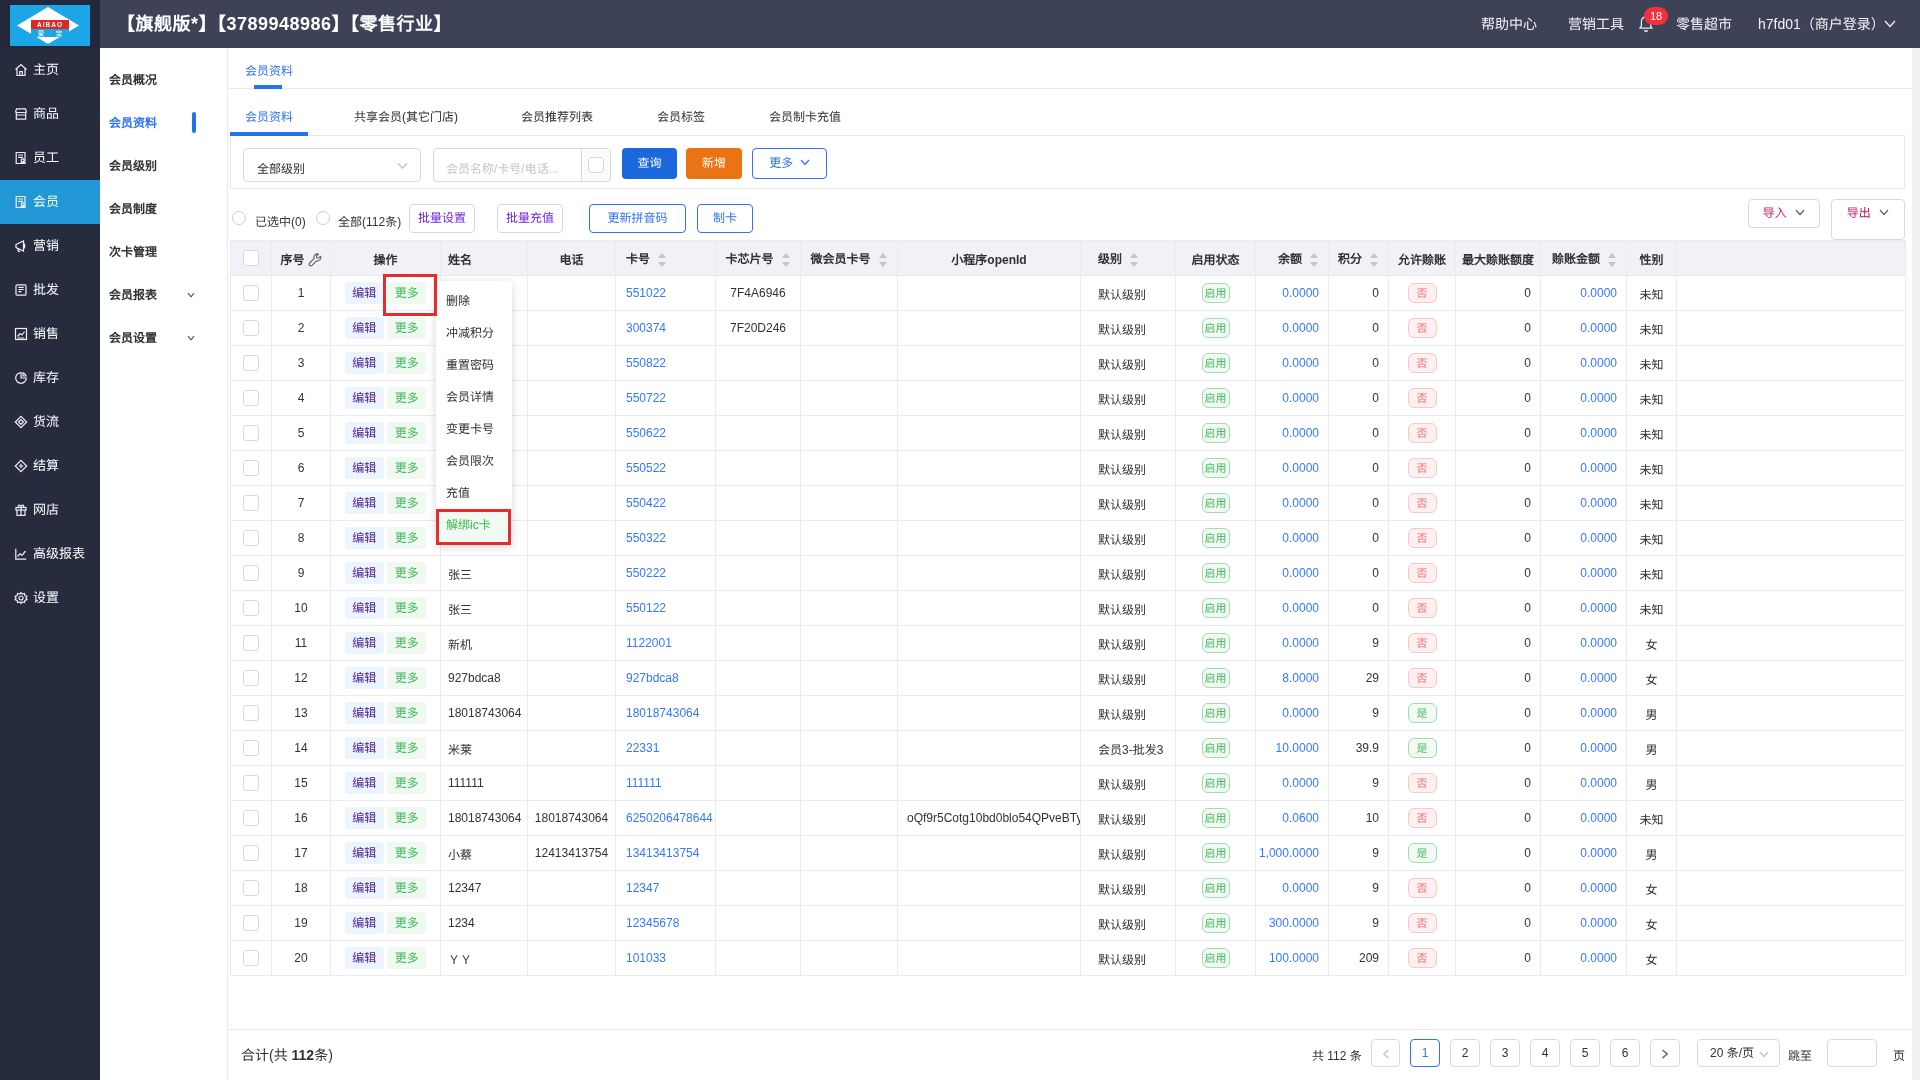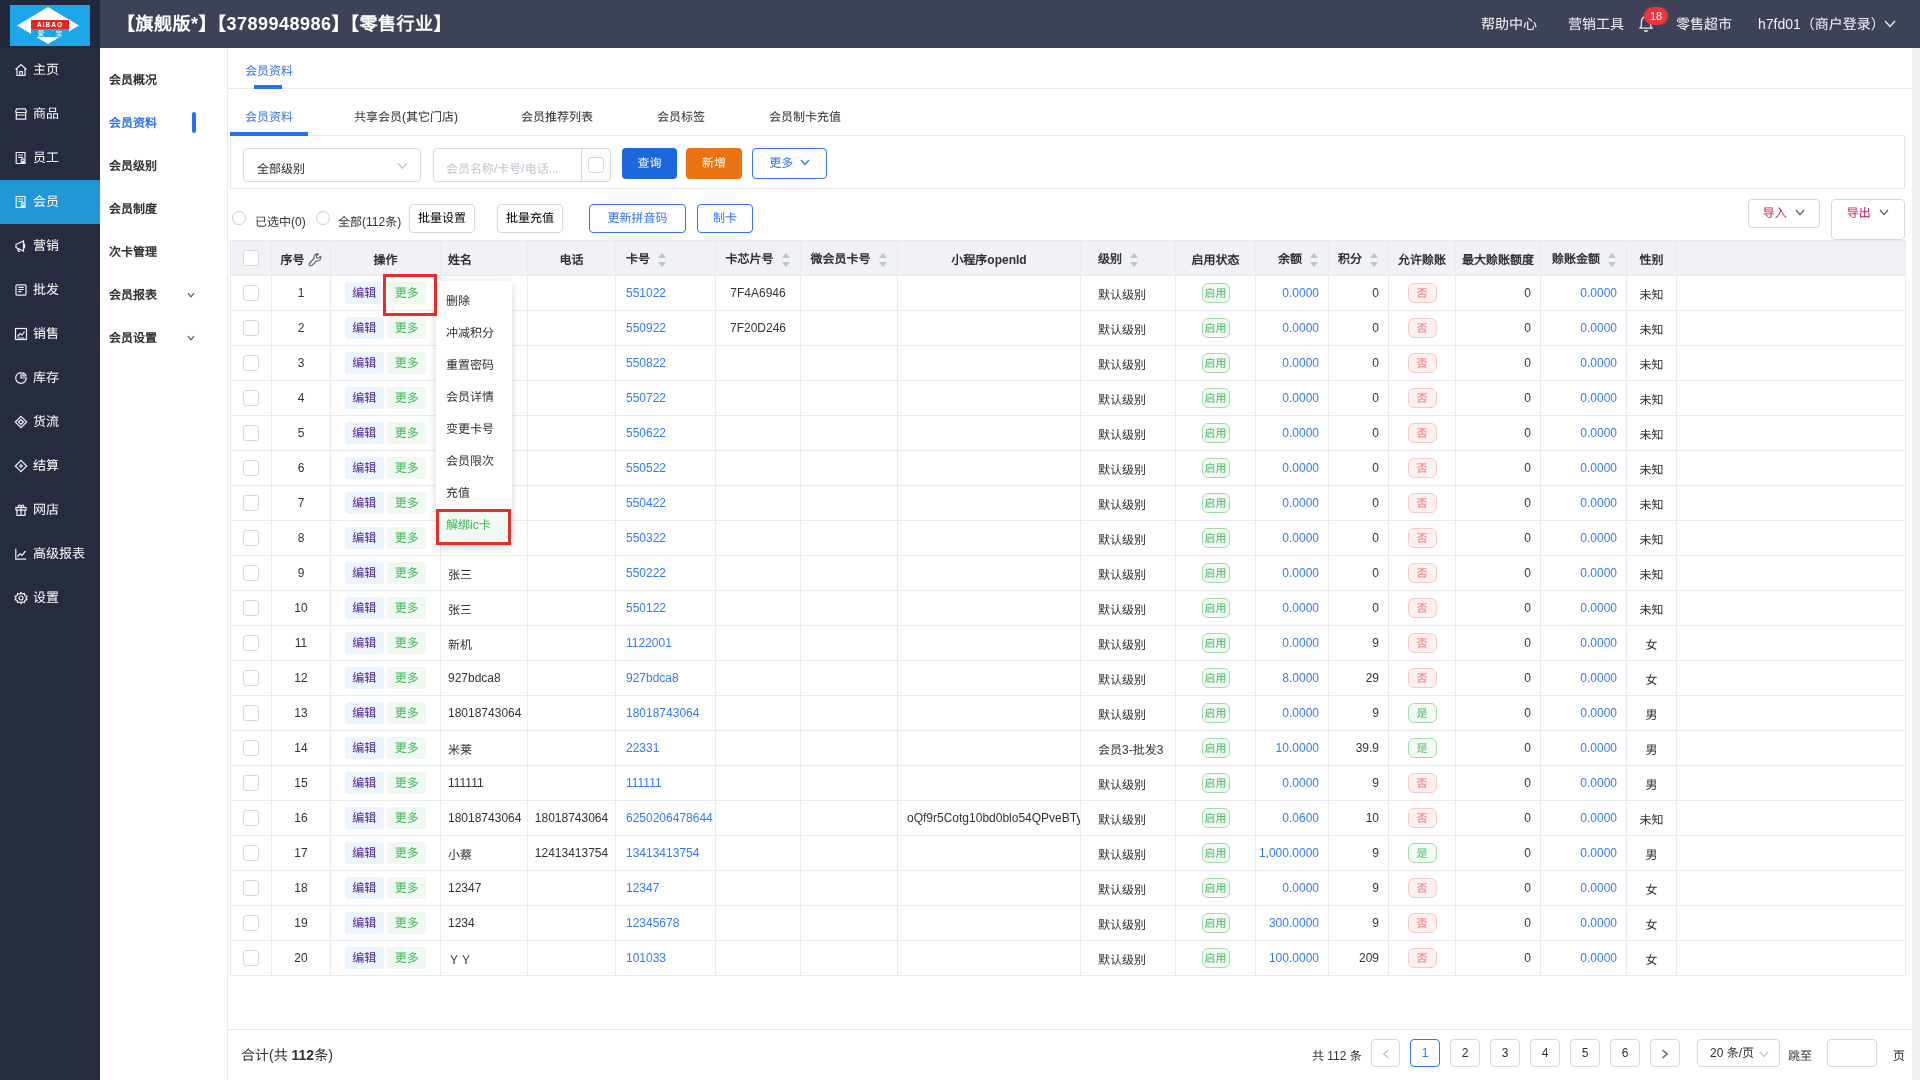--- a/index.html
+++ b/index.html
@@ -41,21 +41,21 @@
 
 #filterbox{position:absolute;left:2px;top:87px;width:1675px;height:54px;border:1px solid #e8e8e8;background:#fff;}
 .sel{position:absolute;border:1px solid #d9d9d9;border-radius:4px;background:#fff;}
 #qbtn{position:absolute;left:391px;top:12px;width:55px;height:31px;background:#1a68dc;border-radius:4px;color:#fff;text-align:center;line-height:31px;}
 #abtn{position:absolute;left:455px;top:12px;width:56px;height:31px;background:#ea7414;border-radius:4px;color:#fff;text-align:center;line-height:31px;}
 #mbtn{position:absolute;left:521px;top:12px;width:75px;height:31px;background:#fff;border:1px solid #3671f0;border-radius:4px;color:#2f74f2;text-align:center;line-height:29px;}
 
 #actrow{position:absolute;left:2px;top:140px;width:1675px;height:60px;}
 .radio{position:absolute;top:23px;width:14px;height:14px;border:1px solid #d2cdc4;border-radius:50%;background:#fff;}
 .btn{position:absolute;border:1px solid #d9d9d9;border-radius:4px;background:#fff;text-align:center;font-size:12px;color:#be185d;}
-.btn.dis{color:#000000;}
+.btn.dis{color:#6d28d9;}
 .btn.blue{border-color:#3671f0;color:#2f74f2;}
 
 #tbl{position:absolute;left:2px;top:192px;border-collapse:collapse;table-layout:fixed;width:1675px;}
 #tbl th,#tbl td{border:1px solid #e9ebf0;font-weight:normal;font-size:12px;color:#333;overflow:hidden;white-space:nowrap;padding:0;}
 #tbl th{background:#f0f2f5;font-weight:bold;color:#303133;height:35px;}
 #tbl td{height:35px;background:#fff;}
 .tl{text-align:left;padding-left:17px !important;}
 .tl8{text-align:left;padding-left:10px !important;}
 .tc{text-align:center;}
 .tr9{text-align:right;padding-right:9px !important;}
@@ -347,21 +347,21 @@
 <td class="tr9 blue">0.0000</td>
 <td class="tc">未知</td>
 <td></td>
 </tr>
 <tr>
 <td class="tc"><span class="cb"></span></td>
 <td class="tc">2</td>
 <td class="tc"><span class="minibtn be">编辑</span> <span class="minibtn bm">更多</span></td>
 <td class="tl8" style="padding-left:7px !important;"></td>
 <td class="tc"></td>
-<td class="tl8 blue">550922</td>
+<td class="tl8 blue">300374</td>
 <td class="tc">7F20D246</td>
 <td></td>
 <td class="tl8" style="padding-left:9px !important;"></td>
 <td class="tl">默认级别</td>
 <td class="tc"><span class="tag tgreen">启用</span></td>
 <td class="tr9 blue">0.0000</td>
 <td class="tr9">0</td>
 <td class="tc"><span class="tag tred">否</span></td>
 <td class="tr9">0</td>
 <td class="tr9 blue">0.0000</td>

